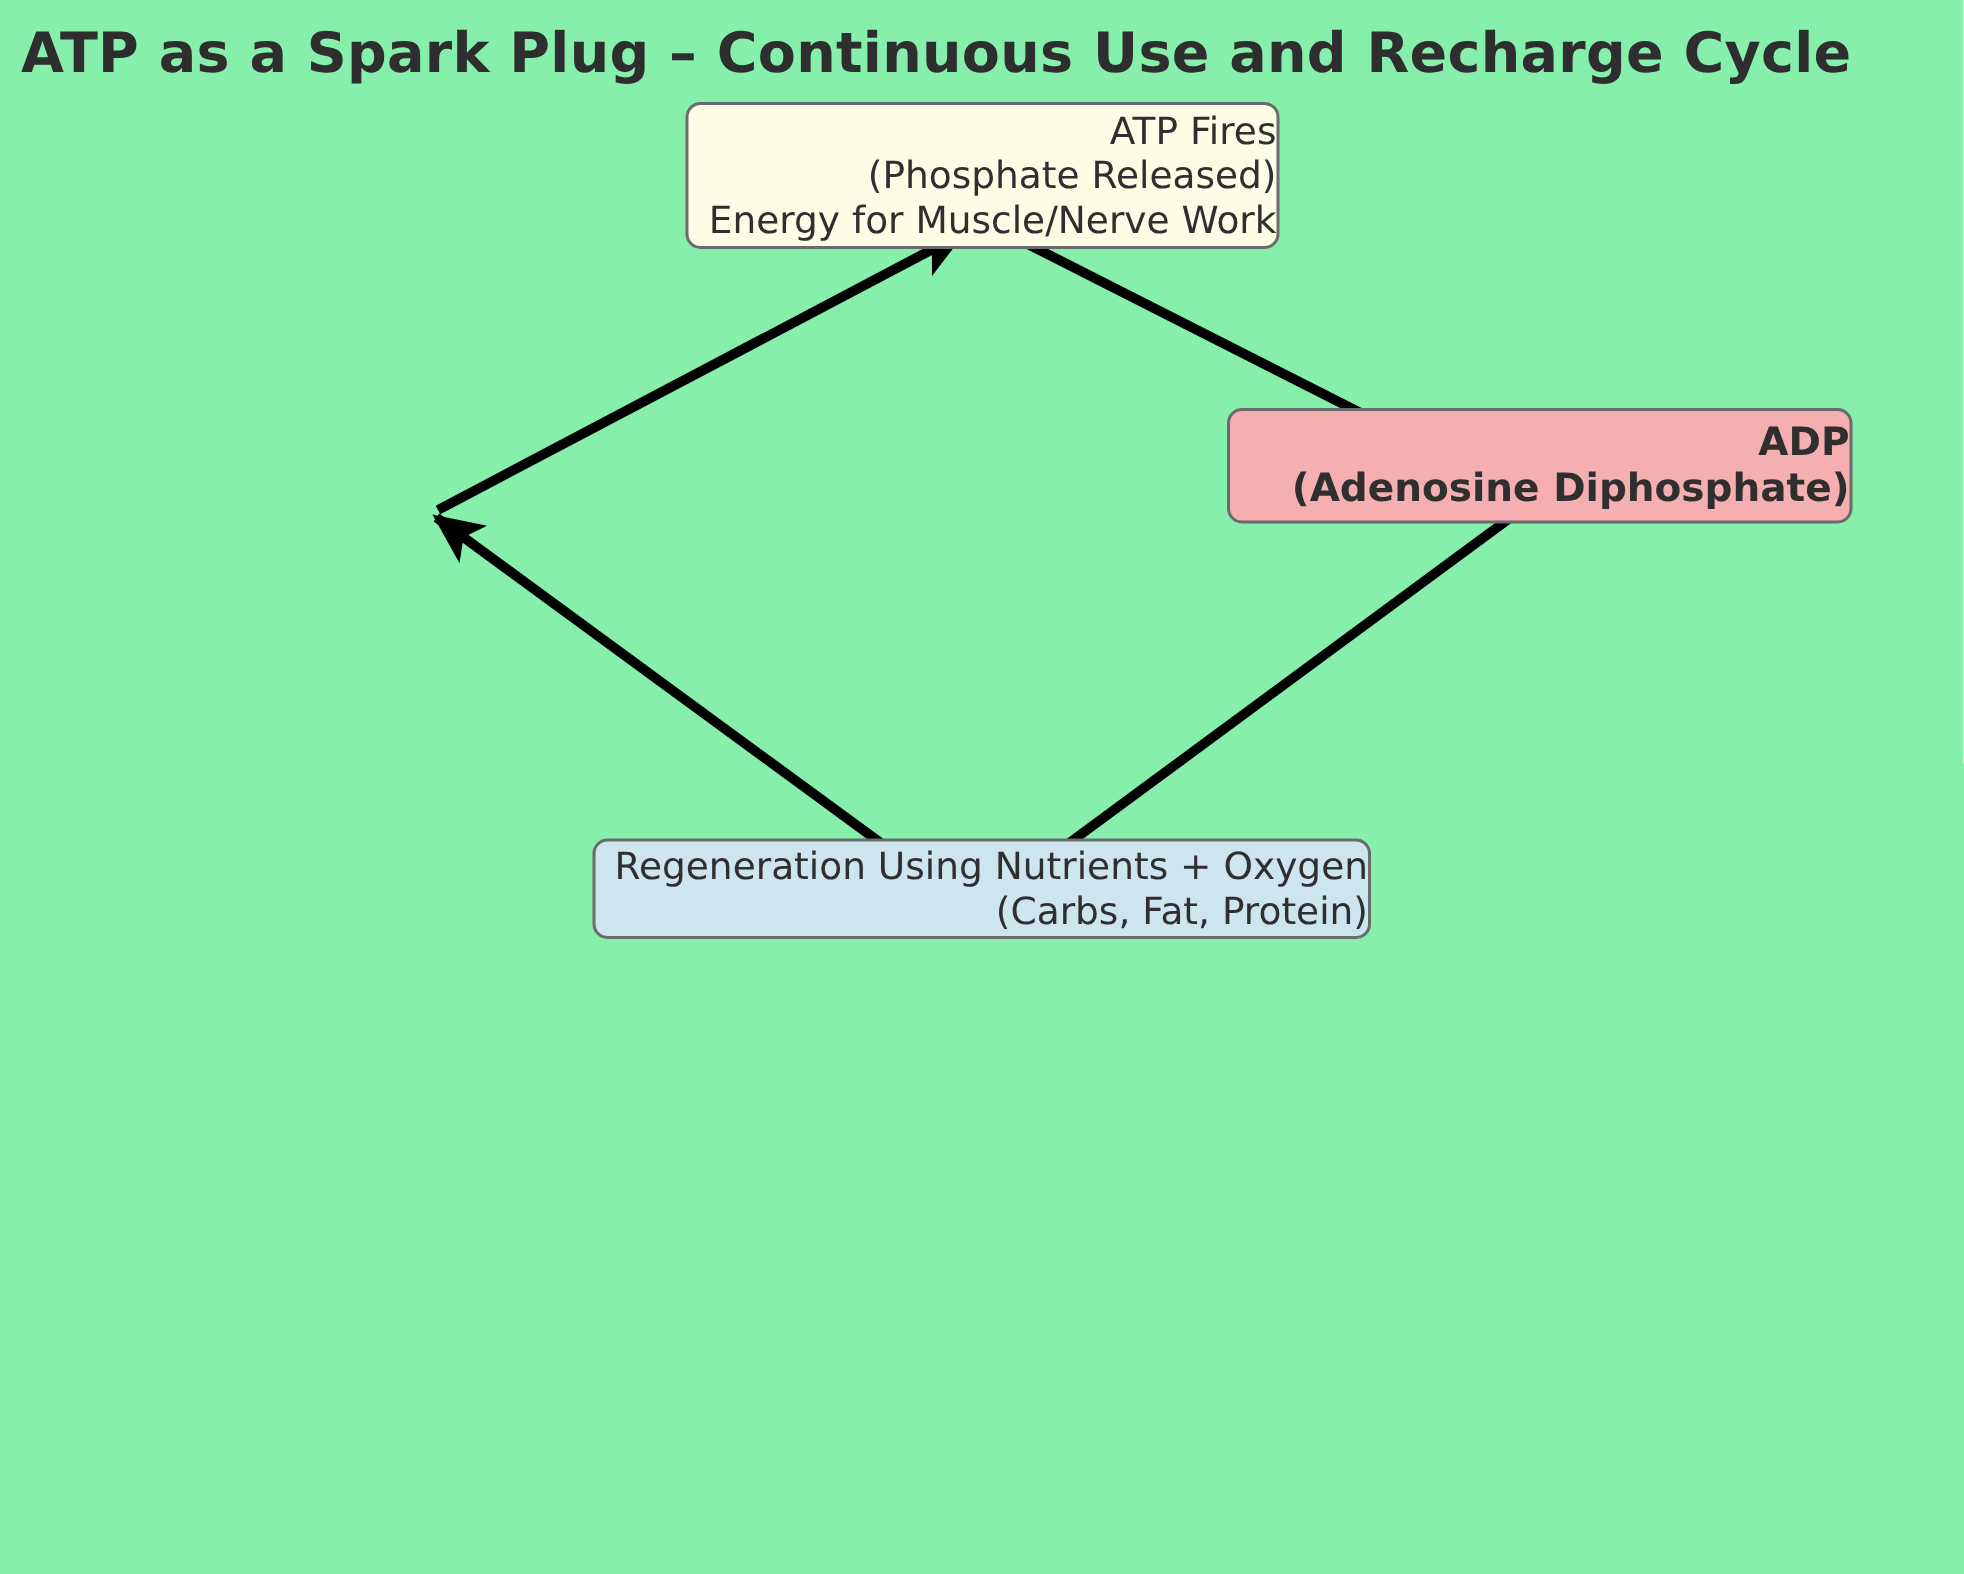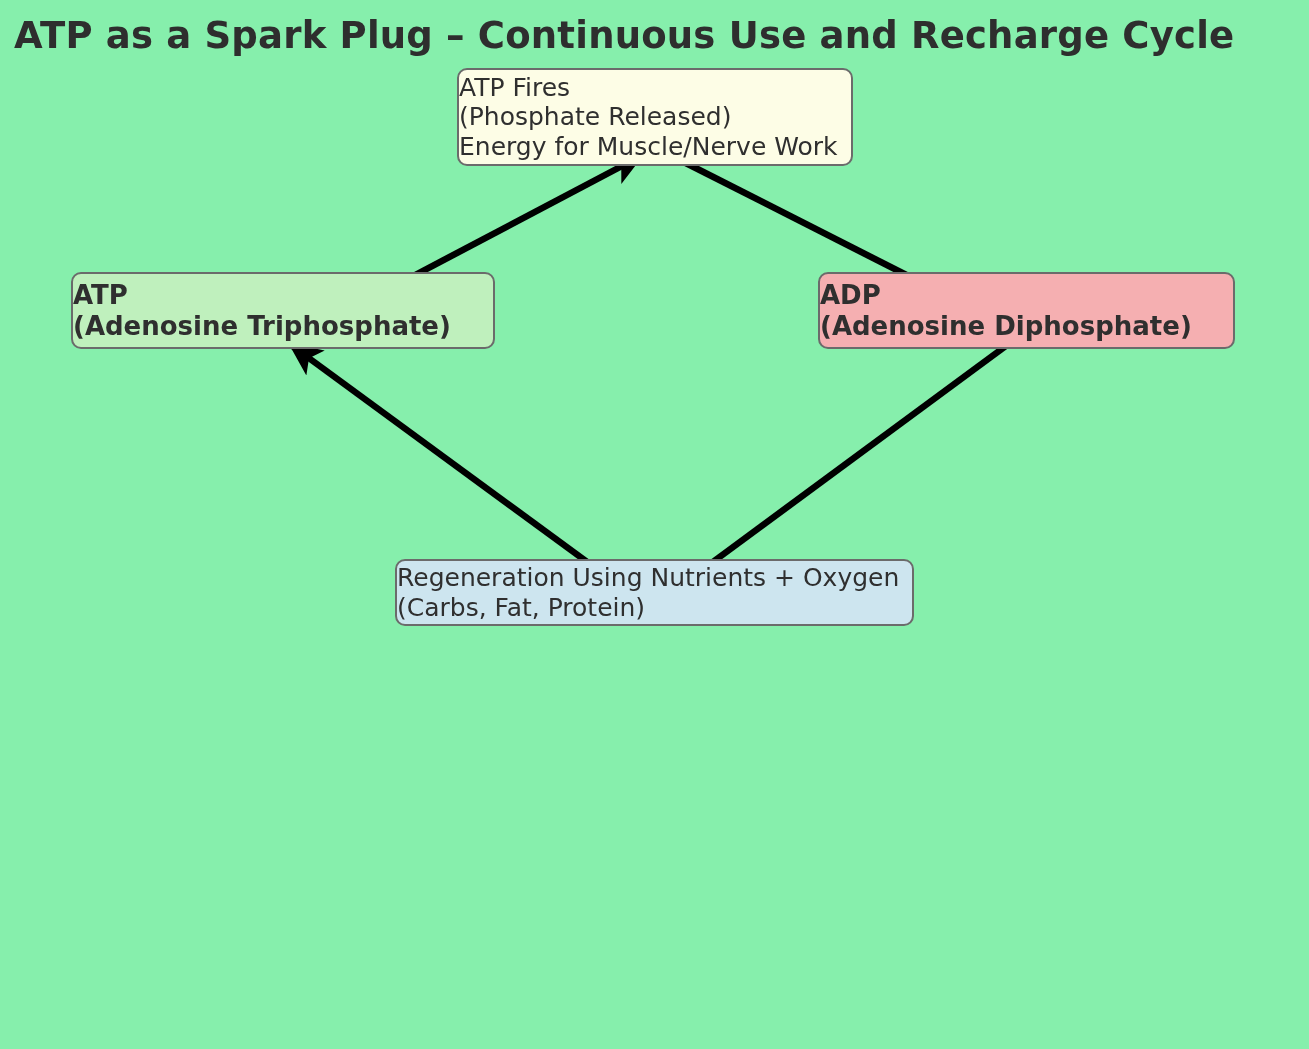--- a/index.html
+++ b/index.html
@@ -35,21 +35,21 @@
     pointer-events: none;
   }
   .node {
     position: absolute;
     box-sizing: border-box;
     border: 2.2px solid #6b6b6b;
     border-radius: 10px;
     display: flex;
     align-items: center;
     justify-content: center;
-    text-align: left;
+    text-align: right;
     color: #2f2f2f;
     line-height: 1.18;
     white-space: pre;
   }
   .node-text {
     display: block;
     width: 100%;
     white-space: pre;
   }
   #node-atp-fires {
@@ -111,24 +111,20 @@
 
     <line x1="650" y1="608" x2="291" y2="345" stroke="#000000" stroke-width="6.5" marker-end="url(#arrowhead)"></line>
   </svg>
 
   <div class="node" id="node-atp-fires">
     <span class="node-text">ATP Fires
 (Phosphate Released)
 Energy for Muscle/Nerve Work</span>
   </div>
 
-  <div class="node" id="node-atp">
-    <span class="node-text">ATP
-(Adenosine Triphosphate)</span>
-  </div>
 
   <div class="node" id="node-adp">
     <span class="node-text">ADP
 (Adenosine Diphosphate)</span>
   </div>
 
   <div class="node" id="node-regeneration">
     <span class="node-text">Regeneration Using Nutrients + Oxygen
 (Carbs, Fat, Protein)</span>
   </div>

